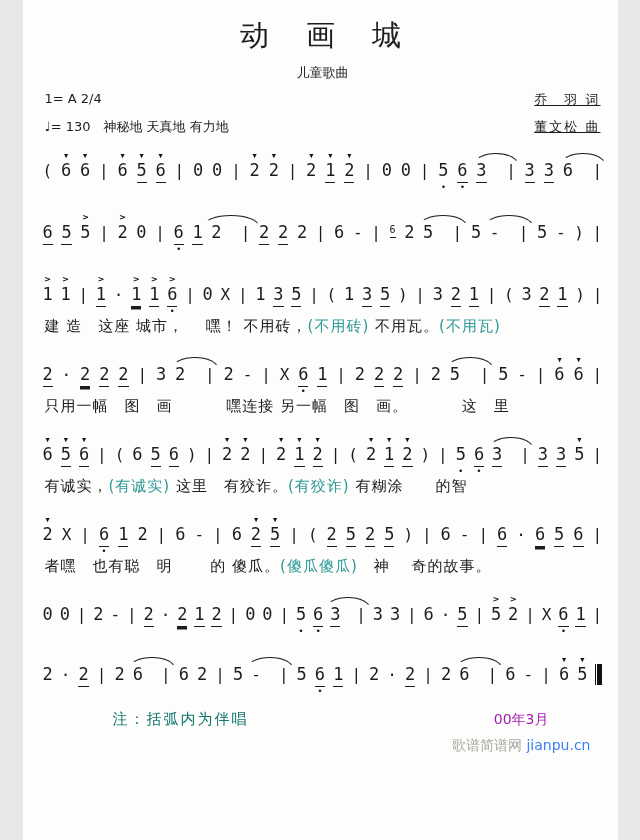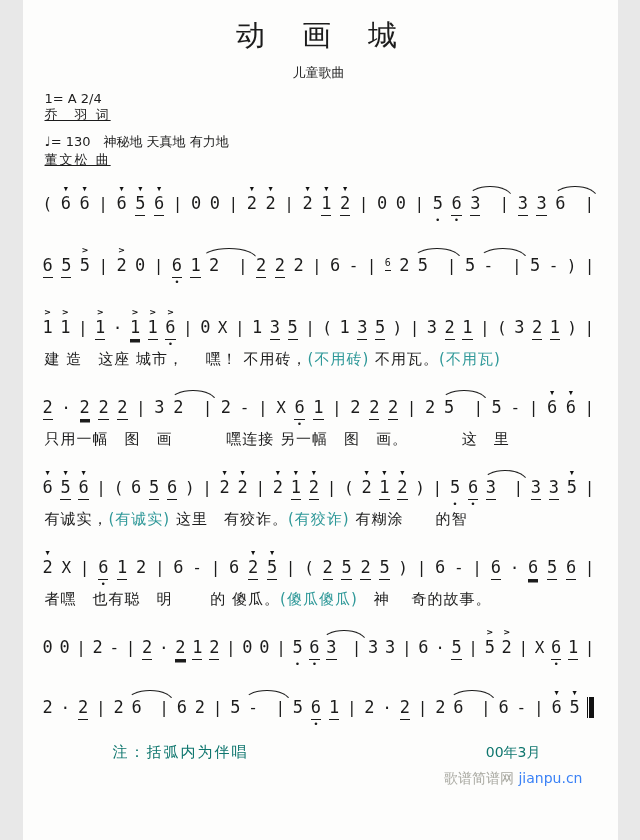--- a/index.html
+++ b/index.html
@@ -1,25 +1,25 @@
 <!DOCTYPE html>
 <html><head>
 <meta charset="utf-8">
 <style>
   html,body{margin:0;padding:0;background:#e8e8e8;}
   .page{
     width:595px;height:840px;box-sizing:border-box;
     margin:0 auto;background:#fdfdfc;color:#1c1c1c;
     font-family:"DejaVu Sans",sans-serif;
-    padding:10px 19px 4px 16px;overflow:hidden;position:relative;
+    padding:10px 11px 4px 16px;overflow:hidden;position:relative;
   }
   
   .title{text-align:center;font-size:29px;letter-spacing:4px;margin-top:6px;}
   .subtitle{text-align:center;font-size:13px;margin-top:8px;}
-  .meta{display:flex;justify-content:space-between;font-size:13px;margin-top:9px;padding:0 6px;flex-direction:column;}
+  .meta{display:flex;justify-content:space-between;font-size:13px;margin-top:9px;padding:0 6px;}
   .meta .r{letter-spacing:2px;text-decoration:underline;}
   
   .score{margin-top:10px;}
   .system{margin-bottom:16px;}
   .system.haslyr{margin-bottom:14px;}
   .mline{
     display:flex;justify-content:space-between;align-items:flex-end;
     height:46px;padding:0 4px;
     font-family:"DejaVu Sans Mono",monospace;
   }
@@ -36,21 +36,21 @@
     align-self:flex-start;margin-top:7px;height:9px;
     border:1.5px solid #1c1c1c;border-color:#1c1c1c transparent transparent transparent;
     border-radius:50% 50% 0 0/100% 100% 0 0;
   }
   .endbar{width:7px;height:21px;border-left:1.5px solid #111;border-right:5px solid #111;margin-bottom:11px;box-sizing:border-box;}
   .lyrics{font-size:15px;margin-top:1px;padding-left:6px;white-space:pre;letter-spacing:1px;}
   .teal{color:#2e9898;}
   
   .footer{display:flex;align-items:baseline;margin-top:6px;}
   .footnote{color:#0f766e;font-size:15px;margin-left:74px;letter-spacing:2px;}
-  .date{color:#0f766e;font-size:14px;margin-left:auto;margin-right:58px;}
+  .date{color:#a21caf;font-size:14px;margin-left:auto;margin-right:58px;}
   .watermark{text-align:right;margin-top:8px;margin-right:16px;font-size:14px;color:#a8a8a0;}
   .watermark .site2{color:#3b82f6;}
 </style>
 </head>
 <body>
 
 <div class="page">
 
   <div class="title">动　画　城</div>
   <div class="subtitle">儿童歌曲</div>

